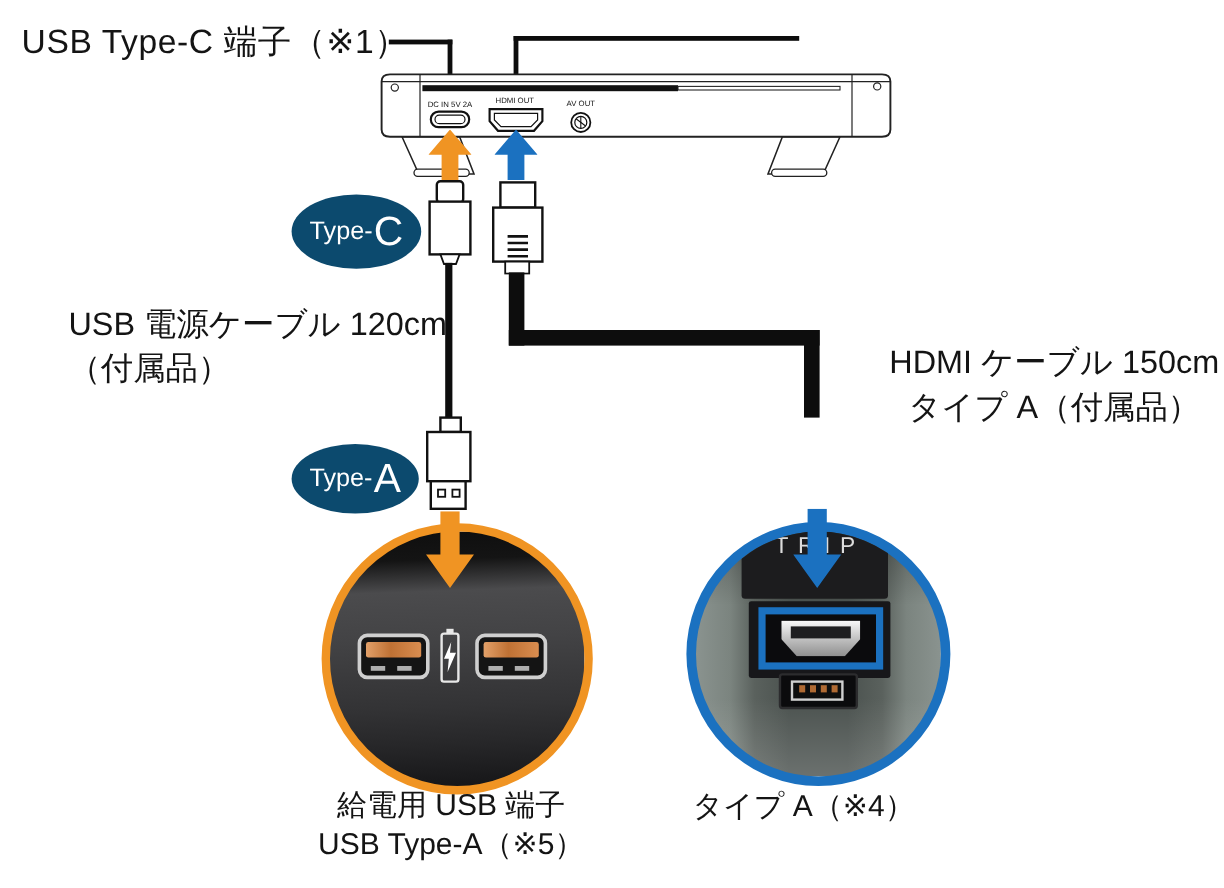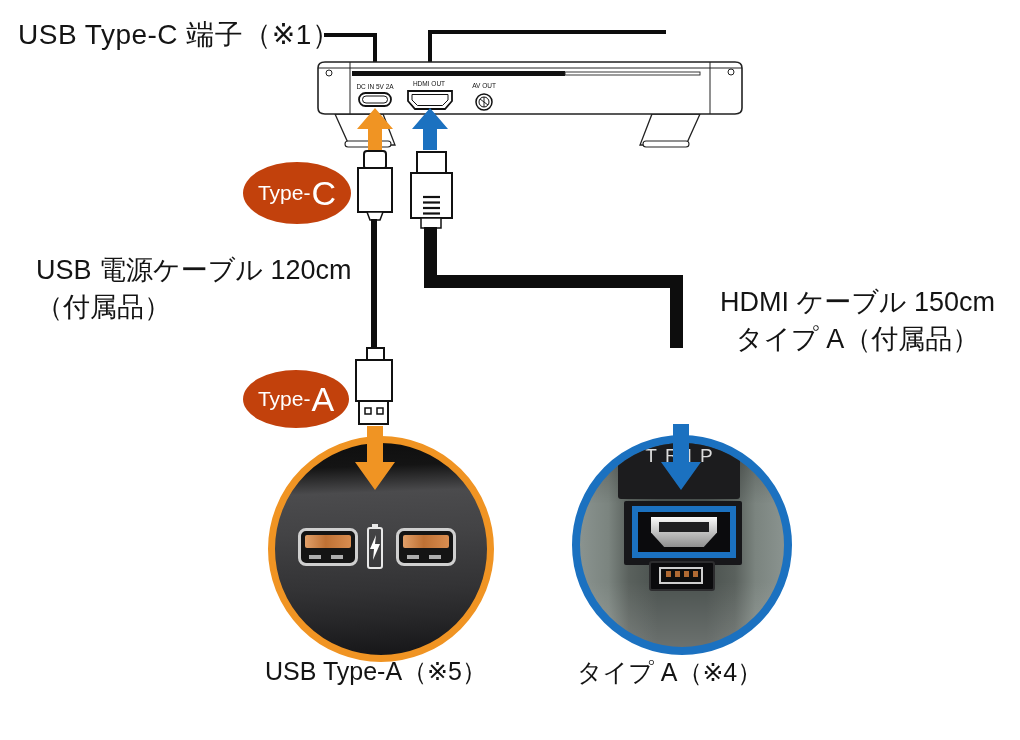--- a/index.html
+++ b/index.html
@@ -6,27 +6,27 @@
   #canvas{
     position:relative;width:1020px;height:740px;background:#fff;overflow:hidden;
     font-family:"Liberation Sans","DejaVu Sans",sans-serif;color:#111;
   }
   .abs{position:absolute;}
   
   .callout{font-size:28px;letter-spacing:0.5px;color:#141414;white-space:nowrap;}
   .leader{background:#0d0d0d;}
   
   .badge{
-    background:#c2410c;border-radius:50%;color:#fff;
+    background:#0c4a6e;border-radius:50%;color:#fff;
     display:flex;align-items:center;justify-content:center;gap:1px;
   }
   .badge .pre{font-size:21px;}
   .badge .big{font-size:34px;line-height:1;}
   
-  .cable-label{font-size:27px;line-height:37px;color:#141414;white-space:nowrap;}
+  .cable-label{font-size:27px;line-height:37px;color:#141414;white-space:nowrap;margin-left:21px;}
   .target-label{font-size:25px;line-height:33px;color:#141414;white-space:nowrap;}
   
   .cable{background:#0d0d0d;}
   
   .photo-circle{border-radius:50%;overflow:hidden;box-sizing:border-box;}
   #usb-photo{
     left:268px;top:436px;width:226px;height:226px;border:7px solid #F09423;
     background:linear-gradient(178deg,#0e0e0e 0%,#141414 12%,#4b4b4d 24%,#434345 42%,
       #3a3a3c 56%,#333335 68%,#272729 82%,#151517 100%);
   }
@@ -215,19 +215,20 @@
       <div class="frame">
         <div class="pin" style="left:5px;"></div>
         <div class="pin" style="left:14px;"></div>
         <div class="pin" style="left:23px;"></div>
         <div class="pin" style="left:32px;"></div>
       </div>
     </div>
   </div>
 
   <div class="abs target-label" style="left:250px;top:655px;width:252px;text-align:center;">
+    <div>給電用 USB 端子</div>
     <div>USB Type-A（※5）</div>
   </div>
   <div class="abs target-label" style="left:577px;top:656px;text-align:left;">
     <div>タイプ A（※4）</div>
   </div>
 
 </div>
 
 </body></html>

